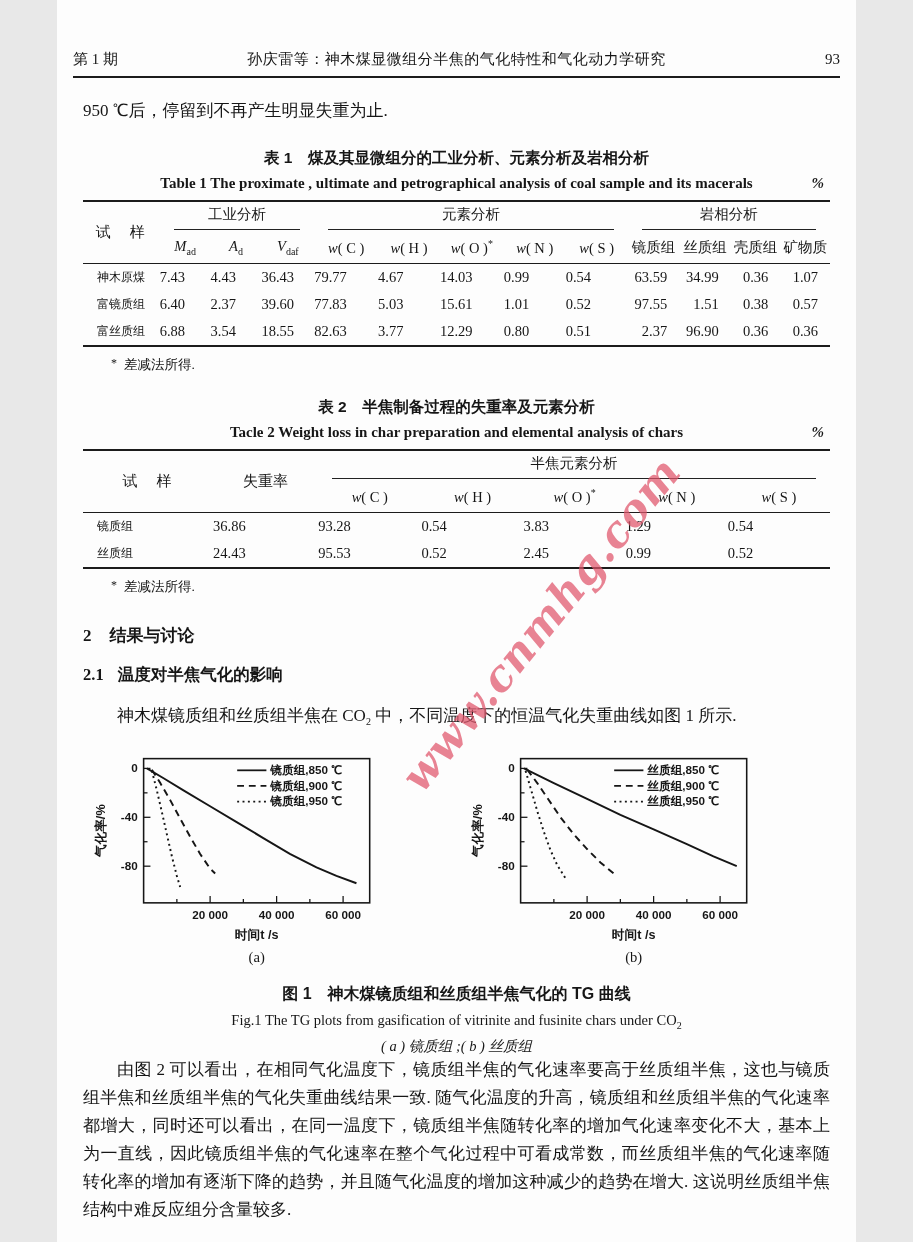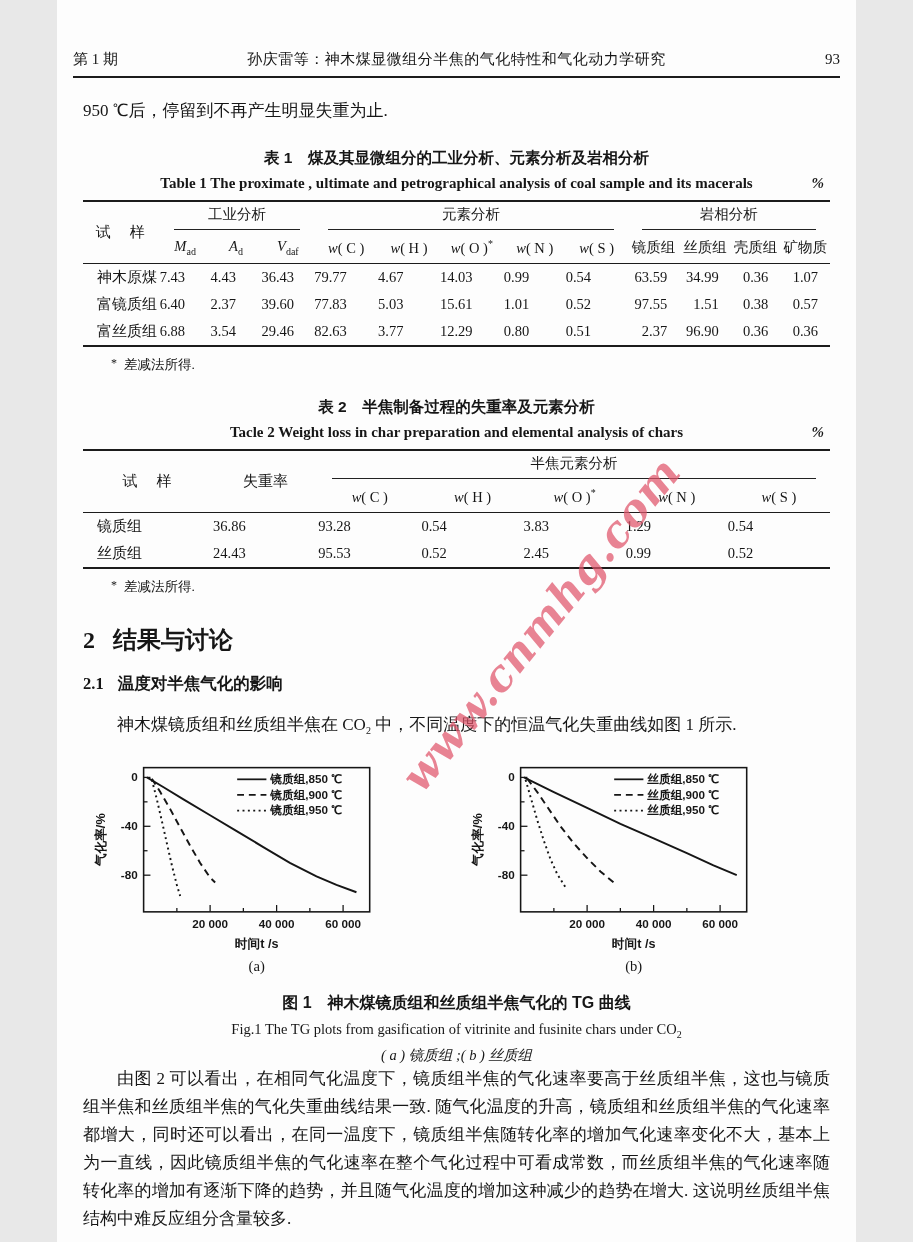--- a/index.html
+++ b/index.html
@@ -24,28 +24,28 @@
   
   table{width:100%;border-collapse:collapse;margin-top:8px;font-size:14.5px;
         border-top:2.4px solid #1c1c1c;border-bottom:2.4px solid #1c1c1c;}
   th,td{font-weight:normal;padding:0;}
   th{font-size:14.5px;}
   tr.grp th{height:30px;vertical-align:middle;}
   tr.cols th{height:31px;vertical-align:middle;border-bottom:1.1px solid #1c1c1c;margin-top:15px;}
   th.sample{border-bottom:1.1px solid #1c1c1c;font-size:15px;letter-spacing:2px;}
   .spanline{border-bottom:1.1px solid #222;padding-bottom:5px;margin:0 14px;}
   td{height:27px;text-align:left;vertical-align:middle;}
-  td.name{text-align:left;padding-left:14px;font-size:15px;}
+  td.name{text-align:left;padding-left:14px;font-size:12px;}
   td.rnum{text-align:right;padding-right:12px;}
   .fn{margin:9px 0 0 28px;font-size:13.5px;}
   .fn .star{font-size:12px;vertical-align:2px;margin-right:7px;}
   i{font-family:"Liberation Serif",serif;}
   sub{font-size:10px;} sup{font-size:10px;}
   
-  .h2{margin:28px 0 0 0;font-family:"Liberation Sans",sans-serif;font-weight:bold;font-size:24px;}
+  .h2{margin:28px 0 0 0;font-family:"Liberation Sans",sans-serif;font-weight:bold;font-size:17px;}
   .h3{margin:17px 0 0 0;font-family:"Liberation Sans",sans-serif;font-weight:bold;font-size:16.5px;}
   .h2 .no,.h3 .no{font-family:"Liberation Serif",serif;font-weight:bold;margin-right:18px;}
   .h3 .no{margin-right:14px;}
   
   .fig-row{display:flex;gap:14px;margin-top:8px;padding-left:8px;}
   svg text{fill:#161616;}
   svg .tick{font:700 12px "Liberation Sans",sans-serif;}
   svg .axis-label{font:700 13px "Liberation Sans",sans-serif;}
   svg .legend{font:700 12px "Liberation Sans",sans-serif;}
   svg .subcap{font:15px "Liberation Serif",serif;}
@@ -152,21 +152,21 @@
         <td>0.52</td>
         <td class="rnum">97.55</td>
         <td class="rnum">1.51</td>
         <td class="rnum">0.38</td>
         <td class="rnum">0.57</td>
       </tr>
       <tr>
         <td class="name">富丝质组</td>
         <td>6.88</td>
         <td>3.54</td>
-        <td>29.46</td>
+        <td>18.55</td>
         <td>82.63</td>
         <td>3.77</td>
         <td>12.29</td>
         <td>0.80</td>
         <td>0.51</td>
         <td class="rnum">2.37</td>
         <td class="rnum">96.90</td>
         <td class="rnum">0.36</td>
         <td class="rnum">0.36</td>
       </tr>

